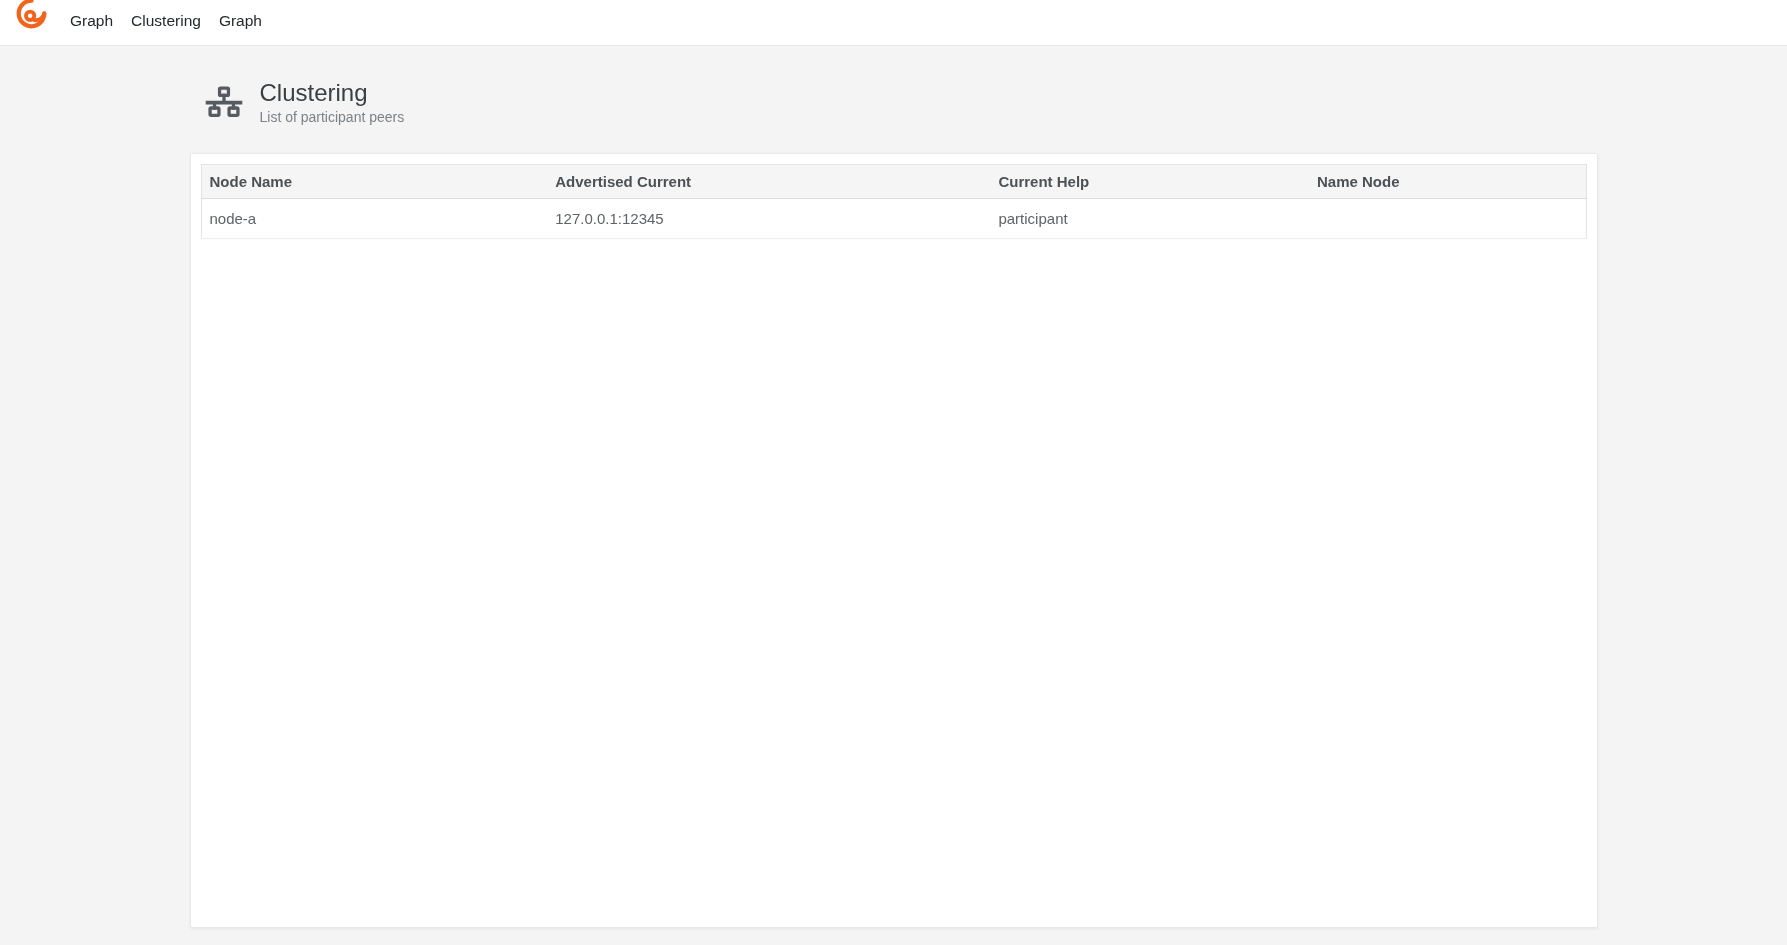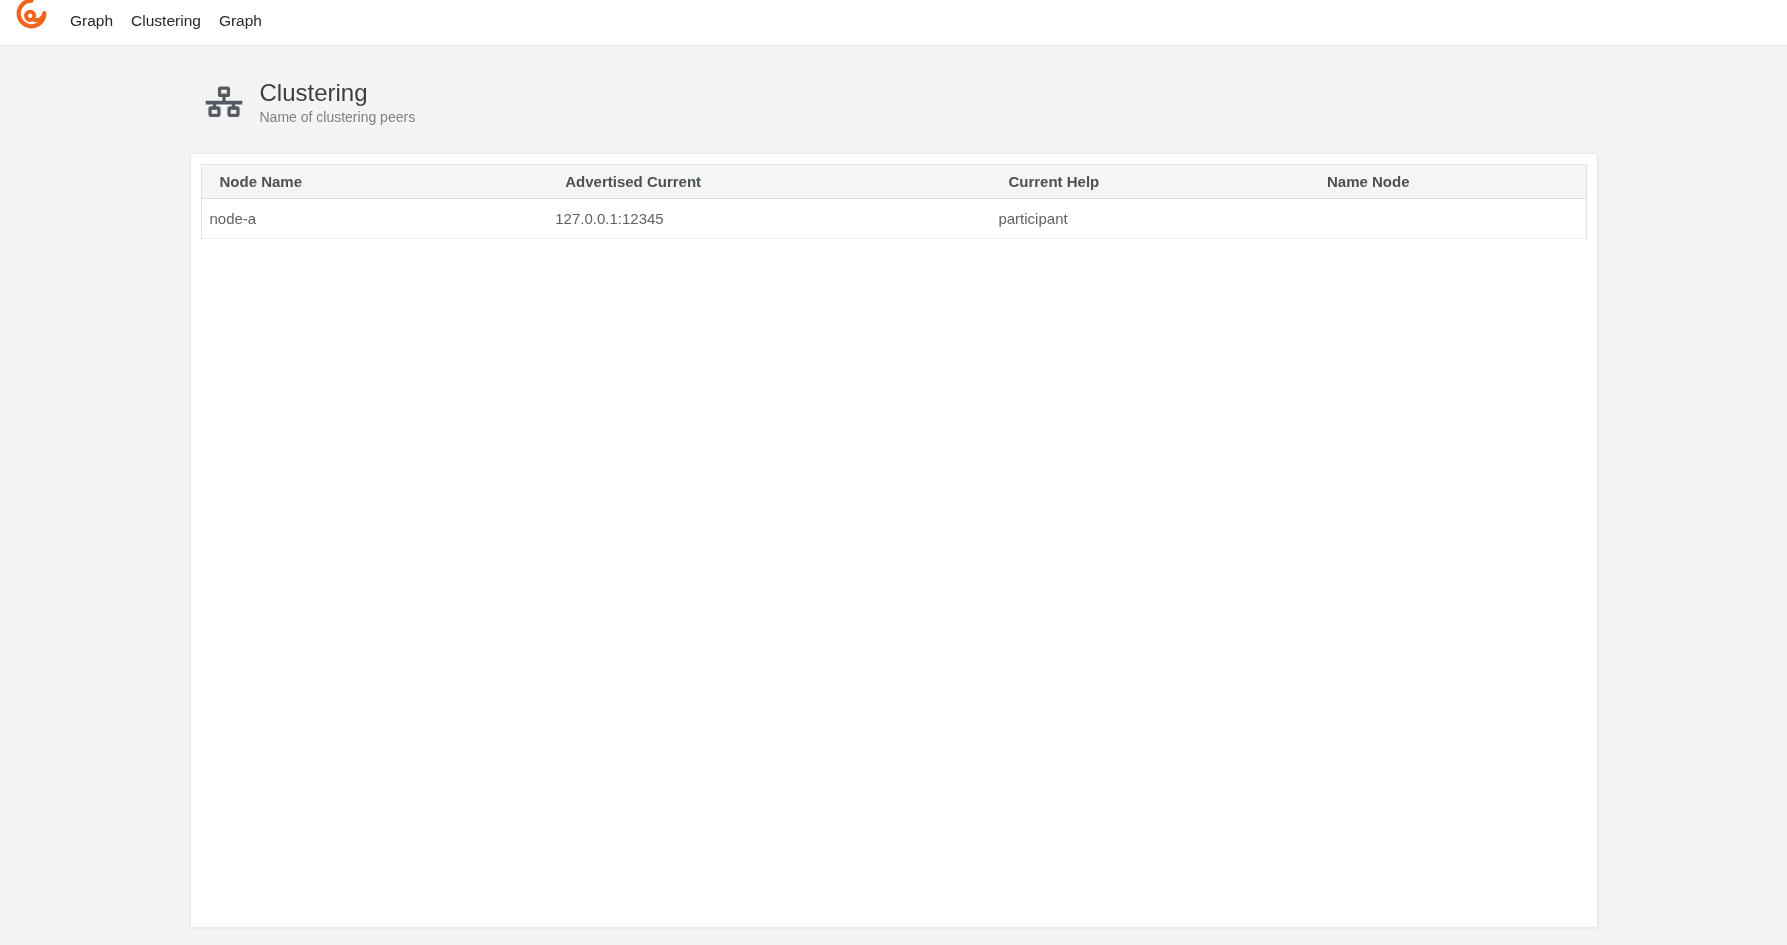--- a/index.html
+++ b/index.html
@@ -84,21 +84,21 @@
     border-collapse: collapse;
     border: 1px solid #e3e3e3;
     table-layout: fixed;
   }
   table.peers th {
     background: #f5f5f5;
     text-align: left;
     font-size: 15px;
     font-weight: 700;
     color: #4c5156;
-    padding: 8px 18px;
+    padding: 8px 8px;
     border-bottom: 1px solid #dcdcdc;
     margin-top: 47px;
   }
   table.peers td {
     font-size: 15px;
     color: #5f6368;
     padding: 4px 8px;
     height: 40px;
     border-bottom: 1px solid #ececec;
     margin-left: 9px;
@@ -152,21 +152,21 @@
         <rect x="3.2" y="15.8" width="5.6" height="4.6" rx="0.6"></rect>
         <rect x="15.2" y="15.8" width="5.6" height="4.6" rx="0.6"></rect>
         <line x1="12" y1="7.8" x2="12" y2="11.6"></line>
         <line x1="1.6" y1="12.4" x2="22.4" y2="12.4" stroke-width="2.3"></line>
         <line x1="6" y1="12.4" x2="6" y2="15.8"></line>
         <line x1="18" y1="12.4" x2="18" y2="15.8"></line>
       </svg>
     </span>
     <div>
       <h1 class="page-title">Clustering</h1>
-      <div class="page-subtitle">Name of clustering peers</div>
+      <div class="page-subtitle">List of participant peers</div>
     </div>
   </div>
 
   <section class="card">
     <table class="peers">
       <colgroup>
         <col class="col-node">
           <col class="col-addr">
           <col class="col-state">
           <col class="col-local">

